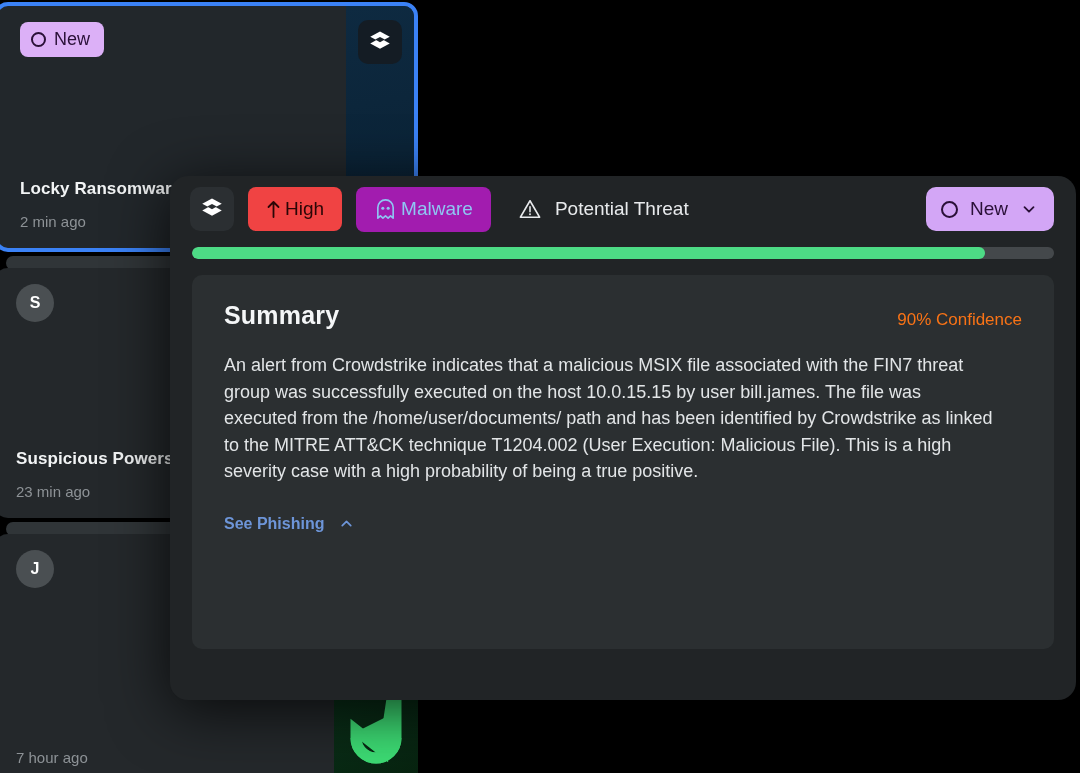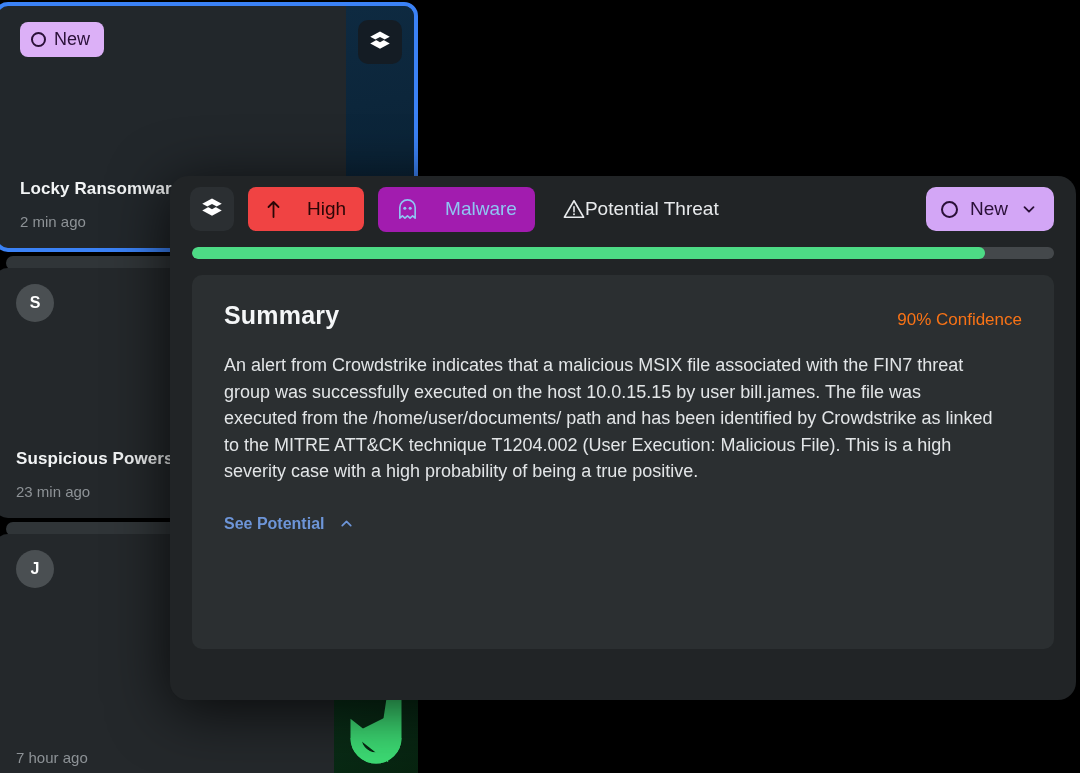--- a/index.html
+++ b/index.html
@@ -217,21 +217,21 @@
     border-radius: 10px;
     display: flex;
     align-items: center;
     justify-content: center;
     flex: none;
   }
 
   .badge {
     display: inline-flex;
     align-items: center;
-    gap: 26px;
+    gap: 4px;
     border-radius: 8px;
     font-size: 19px;
     padding: 11px 18px;
     box-sizing: border-box;
     flex: none;
   }
   .badge-high {
     background: #f04343;
     color: #2b0606;
     margin-left: 14px;
@@ -241,21 +241,21 @@
     background: #a21caf;
     color: #8fc6f2;
     margin-left: 14px;
   }
   .badge-threat {
     color: #e8eaec;
     margin-left: 28px;
     font-size: 19px;
     display: inline-flex;
     align-items: center;
-    gap: 0;
+    gap: 14px;
   }
 
   .spacer { flex: 1 1 auto; }
 
   .status-dropdown {
     display: inline-flex;
     align-items: center;
     gap: 12px;
     background: #d3a6f6;
     color: #2a1038;
@@ -439,19 +439,19 @@
     <div class="progress-fill" id="progress-fill" style="width: 92%; background: rgb(77, 219, 133);"></div>
   </div>
 
   <div class="summary-panel">
     <div class="summary-top">
       <div class="summary-title">Summary</div>
       <div class="summary-confidence">90% Confidence</div>
     </div>
     <div class="summary-body">An alert from Crowdstrike indicates that a malicious MSIX file associated with the FIN7 threat group was successfully executed on the host 10.0.15.15 by user bill.james. The file was executed from the /home/user/documents/ path and has been identified by Crowdstrike as linked to the MITRE ATT&amp;CK technique T1204.002 (User Execution: Malicious File). This is a high severity case with a high probability of being a true positive.</div>
     <div class="see-evidence">
-      <span>See Potential</span>
+      <span>See Phishing</span>
       <svg width="17" height="17" viewBox="0 0 20 20">
         <path d="M5 12.5 L10 7.5 L15 12.5" fill="none" stroke="#6d95d8" stroke-width="2" stroke-linecap="round" stroke-linejoin="round"></path>
       </svg>
     </div>
   </div>
 </div>
 
 </body></html>

